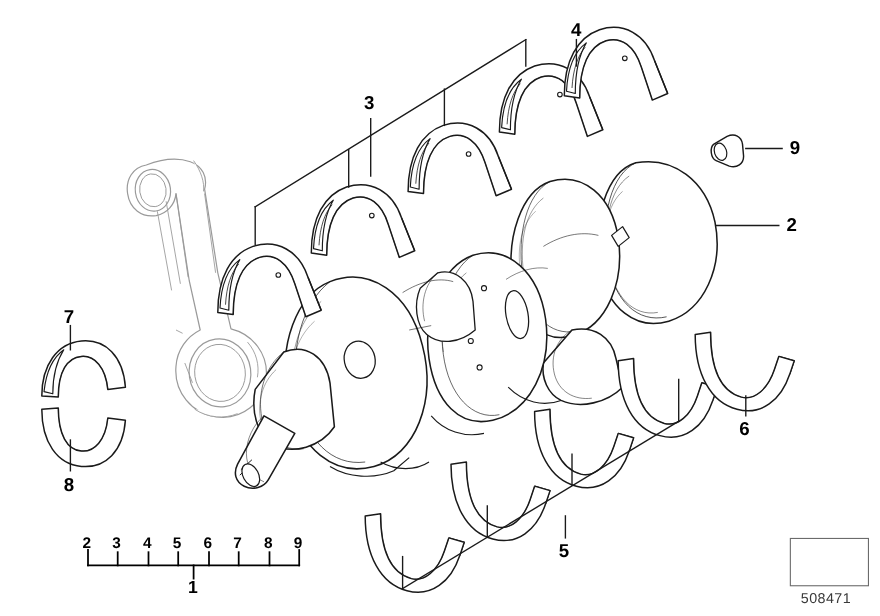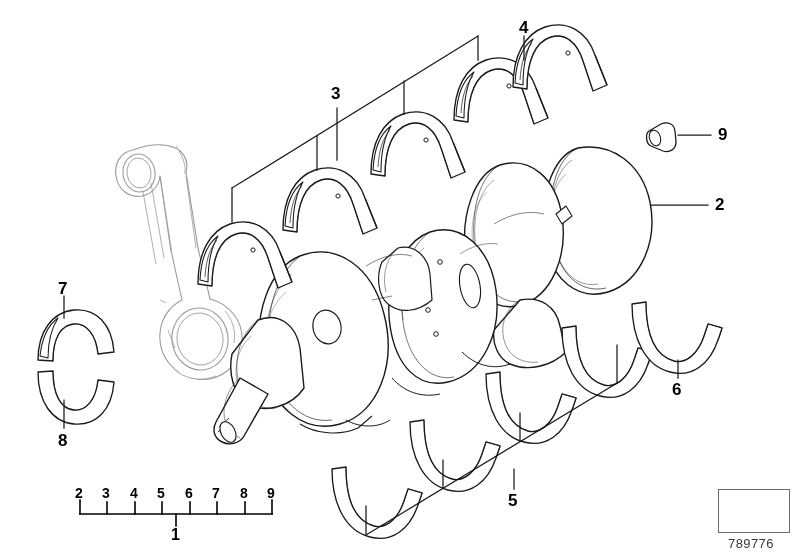--- a/index.html
+++ b/index.html
@@ -271,15 +271,15 @@
   <div class="legendnum" style="left:102px;top:486px;">3</div>
   <div class="legendnum" style="left:130px;top:486px;">4</div>
   <div class="legendnum" style="left:157px;top:486px;">5</div>
   <div class="legendnum" style="left:185px;top:486px;">6</div>
   <div class="legendnum" style="left:212px;top:486px;">7</div>
   <div class="legendnum" style="left:240px;top:486px;">8</div>
   <div class="legendnum" style="left:267px;top:486px;">9</div>
   <div class="legendnum" style="left:171px;top:528px;font-size:16px;">1</div>
 
   <div id="logobox"></div>
-  <div id="partnumber">789776</div>
+  <div id="partnumber">508471</div>
 
 </div>
 
 </body></html>

